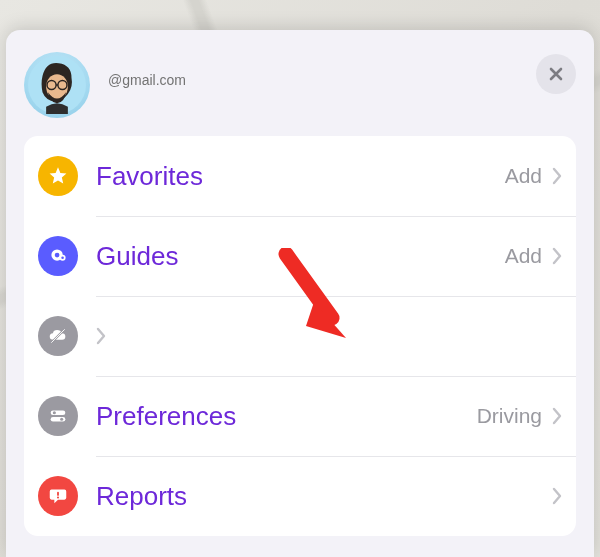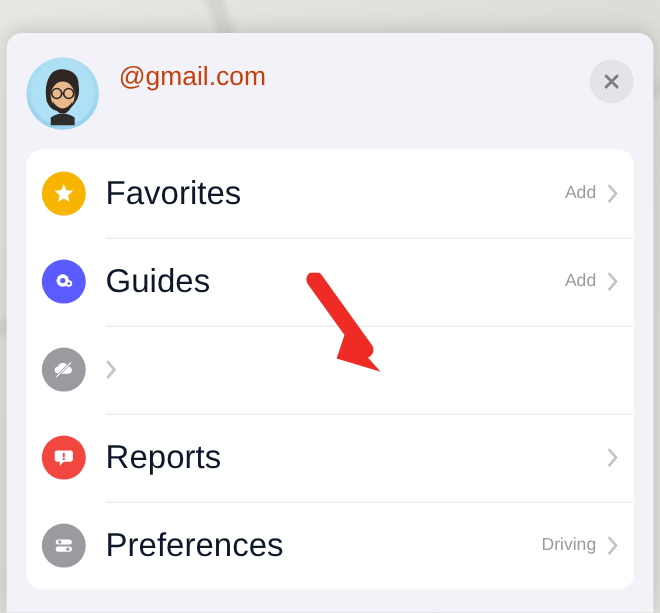--- a/index.html
+++ b/index.html
@@ -56,23 +56,23 @@
   }
   .avatar svg { width: 58px; height: 58px; }
   .user-info { flex: 1; padding-top: 2px; }
   .user-name {
     font-size: 26px;
     font-weight: 700;
     color: #111;
     letter-spacing: -0.3px;
   }
   .user-email {
-    font-size: 24px;
-    color: #c2410c;
-    margin-top: 2px;
+    font-size: 14px;
+    color: #737373;
+    margin-top: 18px;
   }
   .close-btn {
     width: 40px;
     height: 40px;
     border-radius: 50%;
     background: #e4e3ea;
     display: flex;
     align-items: center;
     justify-content: center;
     cursor: pointer;
@@ -113,25 +113,25 @@
     margin-right: 18px;
   }
   .row-icon svg { width: 22px; height: 22px; }
   .ic-favorites { background: #f7b500; }
   .ic-guides { background: #5a5cff; }
   .ic-offline { background: #9b9aa1; }
   .ic-reports { background: #f24741; }
   .ic-prefs { background: #9b9aa1; }
   .row-label {
     flex: 1;
-    font-size: 30px;
-    color: #0f172a;
+    font-size: 26px;
+    color: #6d28d9;
   }
   .row-value {
-    font-size: 16px;
+    font-size: 21px;
     color: #9a9aa0;
     margin-right: 10px;
   }
   .chevron {
     width: 10px;
     height: 18px;
     flex-shrink: 0;
   }
   .chevron svg { width: 10px; height: 18px; display: block; }
   .arrow-annotation {
@@ -220,53 +220,53 @@
         </svg>
       </div>
       <div class="chevron">
         <svg viewBox="0 0 10 18">
             <path d="M2 2 L8 9 L2 16" fill="none" stroke="#c3c3c8" stroke-width="2.4" stroke-linecap="round" stroke-linejoin="round"></path>
           </svg>
       </div>
     </div>
 
     <div class="row">
-      <div class="row-icon ic-reports">
-        <svg viewBox="0 0 24 24">
-          <path d="M5 5 H19 Q21 5 21 7 V14 Q21 16 19 16 H12 L8 20 V16 H5 Q3 16 3 14 V7 Q3 5 5 5 Z" fill="#fff"></path>
-          <rect x="11" y="7.3" width="2" height="4.5" rx="1" fill="#f24741"></rect>
-          <circle cx="12" cy="13.6" r="1.15" fill="#f24741"></circle>
-        </svg>
-      </div>
-      <div class="row-label">Reports</div>
-      <div class="chevron">
-        <svg viewBox="0 0 10 18">
-            <path d="M2 2 L8 9 L2 16" fill="none" stroke="#c3c3c8" stroke-width="2.4" stroke-linecap="round" stroke-linejoin="round"></path>
-          </svg>
-      </div>
-    </div>
-
-    <div class="row">
       <div class="row-icon ic-prefs">
         <svg viewBox="0 0 24 24">
           <rect x="4" y="6" width="16" height="5" rx="2.5" fill="#fff"></rect>
           <circle cx="8" cy="8.5" r="1.7" fill="#9b9aa1"></circle>
           <rect x="4" y="13" width="16" height="5" rx="2.5" fill="#fff"></rect>
           <circle cx="16" cy="15.5" r="1.7" fill="#9b9aa1"></circle>
         </svg>
       </div>
       <div class="row-label">Preferences</div>
       <div class="row-value">Driving</div>
       <div class="chevron">
         <svg viewBox="0 0 10 18">
             <path d="M2 2 L8 9 L2 16" fill="none" stroke="#c3c3c8" stroke-width="2.4" stroke-linecap="round" stroke-linejoin="round"></path>
           </svg>
       </div>
     </div>
 
+    <div class="row">
+      <div class="row-icon ic-reports">
+        <svg viewBox="0 0 24 24">
+          <path d="M5 5 H19 Q21 5 21 7 V14 Q21 16 19 16 H12 L8 20 V16 H5 Q3 16 3 14 V7 Q3 5 5 5 Z" fill="#fff"></path>
+          <rect x="11" y="7.3" width="2" height="4.5" rx="1" fill="#f24741"></rect>
+          <circle cx="12" cy="13.6" r="1.15" fill="#f24741"></circle>
+        </svg>
+      </div>
+      <div class="row-label">Reports</div>
+      <div class="chevron">
+        <svg viewBox="0 0 10 18">
+            <path d="M2 2 L8 9 L2 16" fill="none" stroke="#c3c3c8" stroke-width="2.4" stroke-linecap="round" stroke-linejoin="round"></path>
+          </svg>
+      </div>
+    </div>
+
   </div>
 
   <svg class="arrow-annotation" viewBox="0 0 80 100">
     <path d="M12 6 L58 70" stroke="#ee2b24" stroke-width="15" stroke-linecap="round"></path>
     <path d="M40 54 L72 90 L32 78 Z" fill="#ee2b24"></path>
   </svg>
 
 </div>
 
 </body></html>

